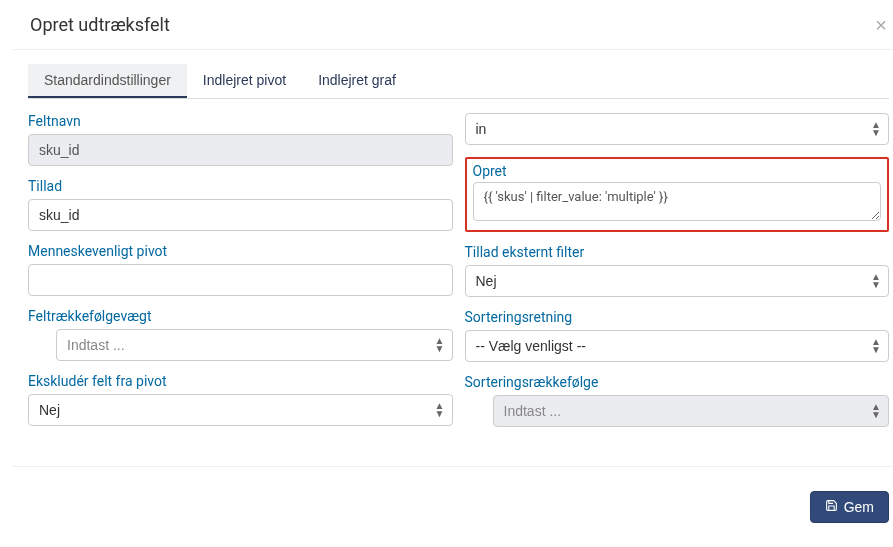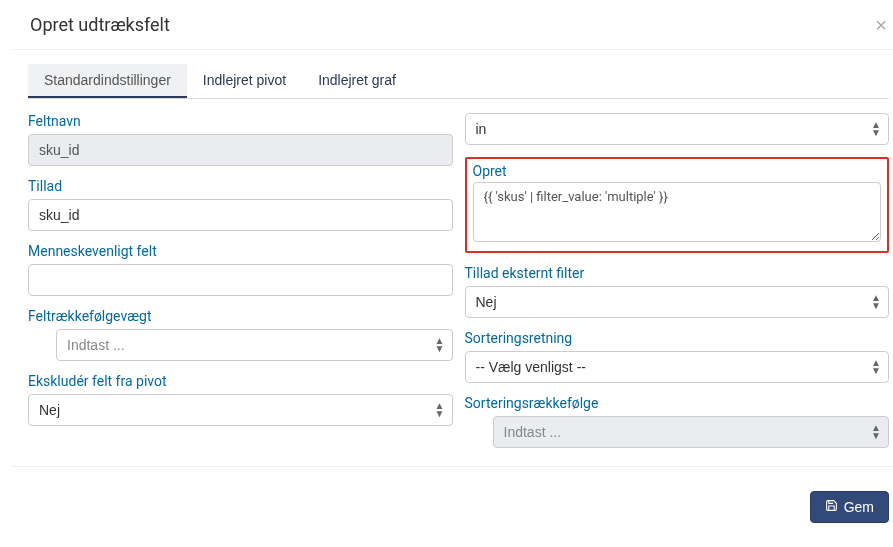--- a/index.html
+++ b/index.html
@@ -16,21 +16,21 @@
 .form-col { flex: 1; display: flex; flex-direction: column; }
 .form-group { margin-bottom: 12px; }
 .form-label { display: block; font-size: 14px; color: #0369a1; margin-bottom: 5px; font-weight: 400; }
 .form-control { width: 100%; padding: 6px 10px; font-size: 14px; border: 1px solid #ccc; border-radius: 4px; background: #fff; color: #333; height: 32px; }
 .form-control.disabled { background: #eaecef; color: #555; }
 select.form-control { appearance: none; padding-right: 24px; }
 .select-wrapper { position: relative; }
 .select-arrows { position: absolute; right: 8px; top: 50%; transform: translateY(-50%); pointer-events: none; color: #666; font-size: 10px; line-height: 8px; display:flex; flex-direction:column; }
 .number-input { position: relative; padding-left: 28px; }
 .number-input input { padding-right: 30px; }
-.textarea-control { width: 100%; padding: 6px 10px; font-size: 13px; border: 1px solid #ccc; border-radius: 4px; background: #fff; color: #555; height: 60px; resize: both; font-family: inherit; }
+.textarea-control { width: 100%; padding: 6px 10px; font-size: 13px; border: 1px solid #ccc; border-radius: 4px; background: #fff; color: #555; height: 39px; resize: both; font-family: inherit; }
 .highlight-group { border: 2px solid #d93025; padding: 4px 6px 6px 6px; border-radius: 2px; margin-bottom: 12px; }
 .highlight-group .form-label { margin-bottom: 3px; }
 .modal-footer { padding: 24px 16px; border-top: 1px solid #eee; display: flex; justify-content: flex-end; }
 .btn-primary { background: #324a7a; color: #fff; border: 1px solid #2a3d64; border-radius: 4px; padding: 7px 14px; font-size: 14px; cursor: pointer; display: inline-flex; align-items: center; gap: 6px; }
 ::placeholder { color: #888; }
 </style>
 </head>
 <body>
 
 <div class="modal">
@@ -58,21 +58,21 @@
           <label class="form-label">Feltnavn</label>
           <input class="form-control disabled" disabled="" value="sku_id" style="">
         </div>
 
         <div class="form-group">
           <label class="form-label">Tillad</label>
           <input class="form-control" value="sku_id" style="">
         </div>
 
         <div class="form-group">
-          <label class="form-label">Menneskevenligt felt</label>
+          <label class="form-label">Menneskevenligt pivot</label>
           <input class="form-control" value="" style="">
         </div>
 
         <div class="form-group">
           <label class="form-label">Feltrækkefølgevægt</label>
           <div class="number-input select-wrapper">
             <input class="form-control" placeholder="Indtast ..." style="">
             <span class="select-arrows">
                 <span>▲</span>
                 <span>▼</span>

